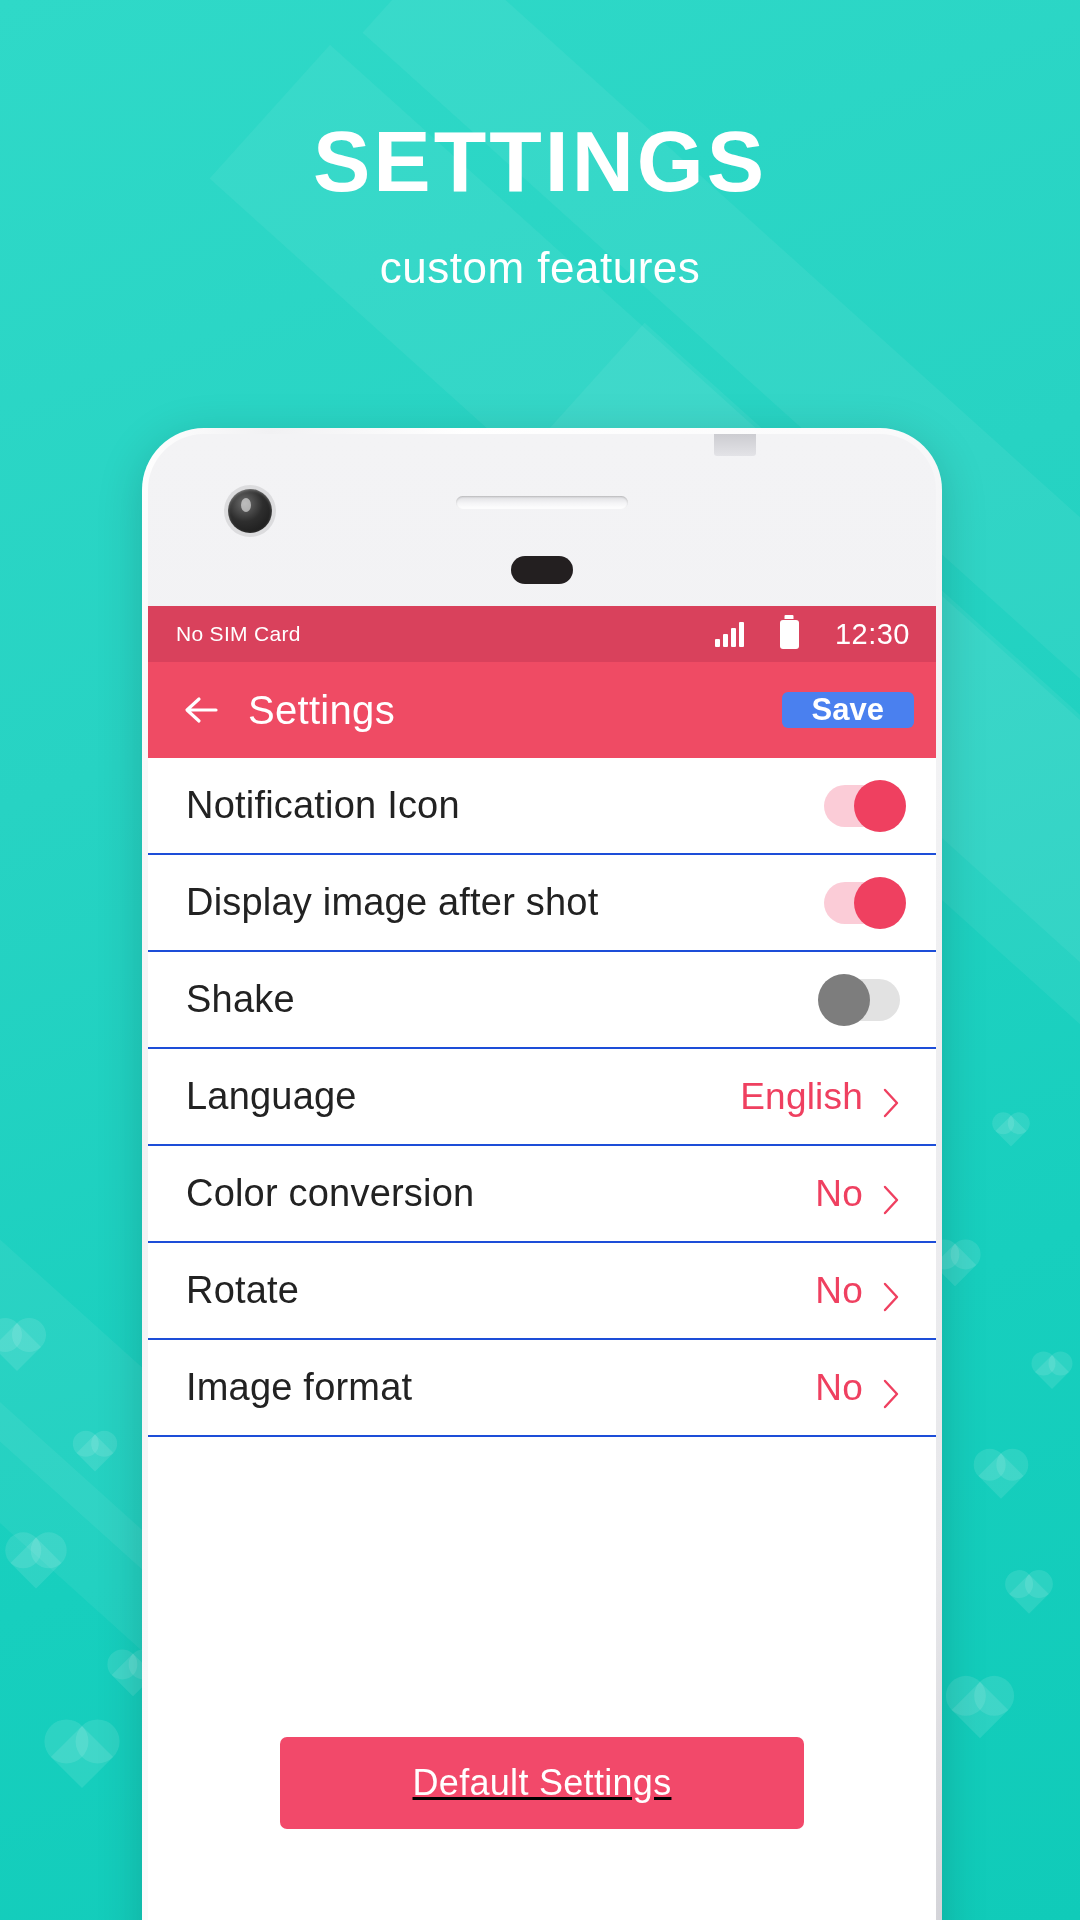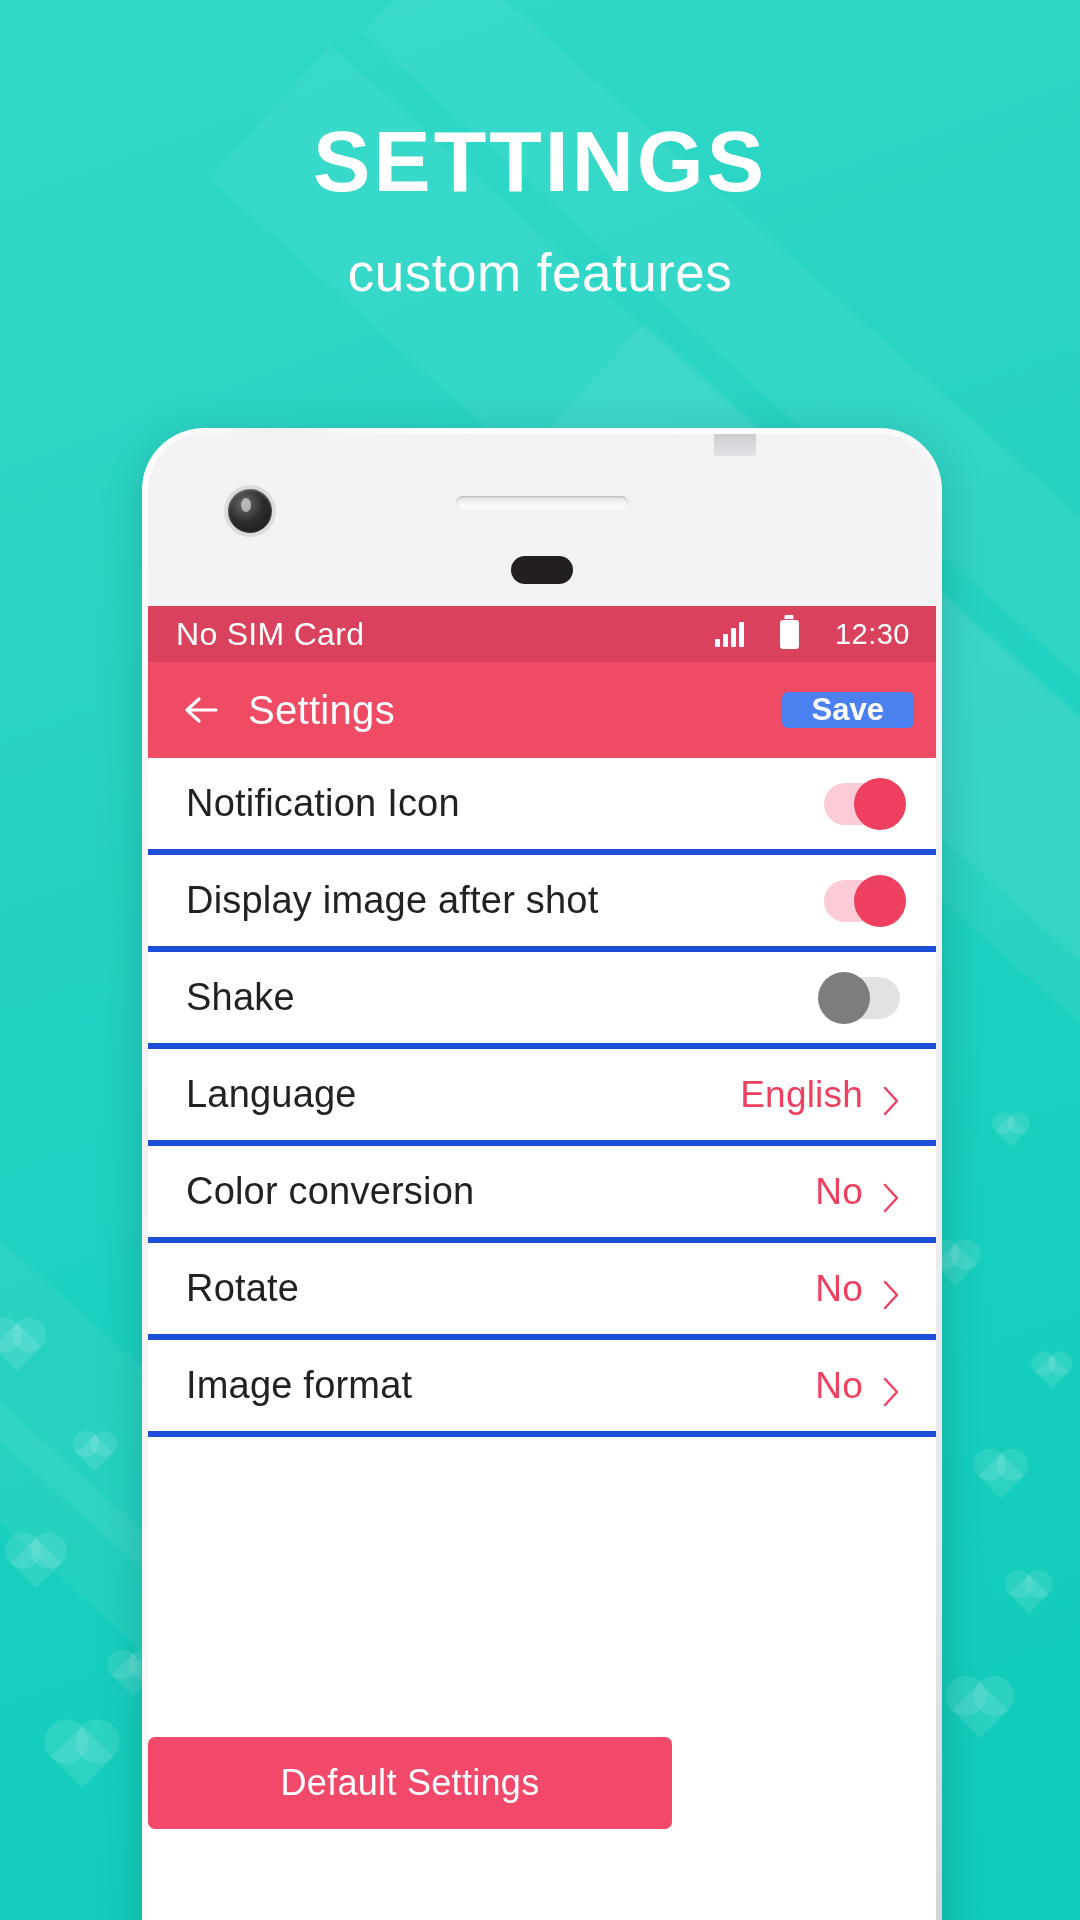--- a/index.html
+++ b/index.html
@@ -35,21 +35,21 @@
   #title {
     margin-top:118px;
     font-size:86px;
     font-weight:bold;
     letter-spacing:3px;
     color:#ffffff;
     line-height:1;
   }
   #subtitle {
     margin-top:42px;
-    font-size:53px;
+    font-size:44px;
     font-weight:300;
     color:#ffffff;
     letter-spacing:0.5px;
     line-height:1;
   }
 
   
   #phone {
     position:absolute;
     left:142px; top:428px;
@@ -102,21 +102,21 @@
     overflow:hidden;
   }
 
   
   #status-bar {
     height:56px; background:#d9415c;
     display:flex; align-items:center;
     padding:0 26px 0 28px;
     color:#ffffff;
   }
-  #sim-text { font-size:32px; letter-spacing:0.3px; }
+  #sim-text { font-size:21px; letter-spacing:0.3px; }
   #status-right { margin-left:auto; display:flex; align-items:center; gap:36px; }
   #signal-icon { display:flex; align-items:flex-end; gap:3px; height:26px; }
   #signal-icon i { display:block; width:5px; background:#ffffff; border-radius:1px; }
   #signal-icon i:nth-child(1){ height:8px; }
   #signal-icon i:nth-child(2){ height:13px; }
   #signal-icon i:nth-child(3){ height:19px; }
   #signal-icon i:nth-child(4){ height:25px; }
   #battery-icon { width:19px; height:29px; border-radius:3px; background:#ffffff; position:relative; }
   #battery-icon::before { content:""; position:absolute; left:50%; top:-5px;
     transform:translateX(-50%); width:9px; height:4px; border-radius:1px 1px 0 0; background:#ffffff; }
@@ -139,38 +139,38 @@
     padding:0 30px;
     cursor:pointer;
   }
 
   
   #settings-list { background:#ffffff; }
   .row {
     height:97px;
     display:flex; align-items:center;
     padding:0 36px 0 38px;
-    border-bottom:6px solid #1d4ed8;
+    border-bottom:2px solid #1d4ed8;
   }
   .row-label { font-size:38px; color:#222222; letter-spacing:0.2px; }
   .row-right { margin-left:auto; display:flex; align-items:flex-end; }
 
   .toggle { width:76px; height:42px; border-radius:21px; position:relative; flex:none; }
   .toggle .track { position:absolute; inset:0; border-radius:21px; }
   .toggle .knob { position:absolute; top:-5px; width:52px; height:52px; border-radius:50%; }
   .toggle.on  .track { background:#fbccd7; }
   .toggle.on  .knob  { right:-6px; background:#ef4060; }
   .toggle.off .track { background:#e2e2e2; }
   .toggle.off .knob  { left:-6px;  background:#7d7d7d; }
 
   .row-value { font-size:37px; color:#ef4060; letter-spacing:0.2px; }
   .chev { margin-left:20px; width:17px; height:30px; flex:none; }
 
   
-  #default-wrap { display:flex; margin-top:300px; }
+  #default-wrap { display:flex; justify-content:center; margin-top:300px;text-decoration:underline; }
   #default-button {
     width:524px; height:92px;
     background:#f2496a; color:#ffffff;
     font-size:36px; border:none; border-radius:7px;
     cursor:pointer; letter-spacing:0.3px;
   }
 </style>
 </head>
 <body>
 

